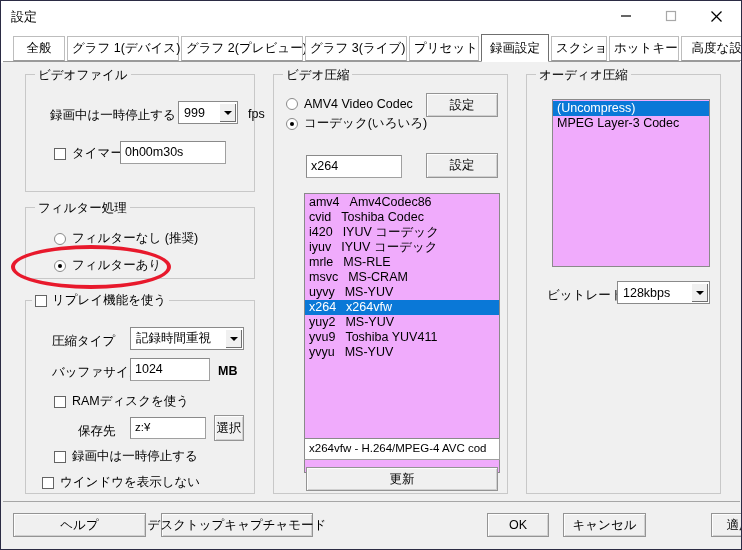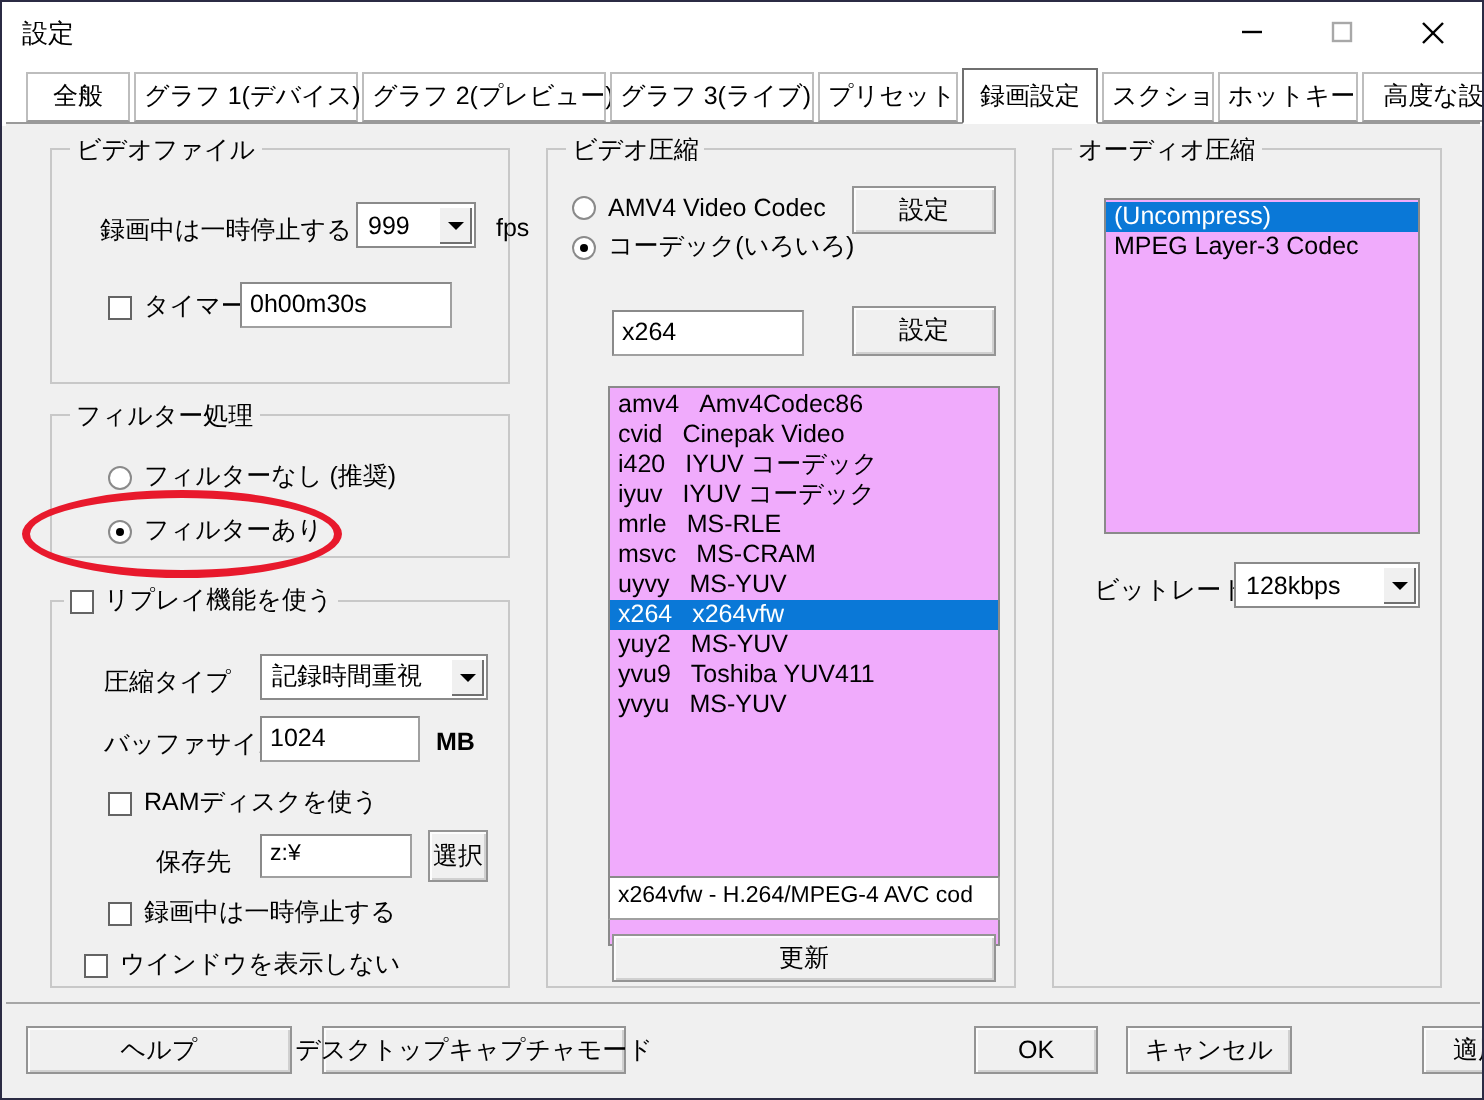--- a/index.html
+++ b/index.html
@@ -406,21 +406,21 @@
       <div class="rad" style="left:12px; top:40px;">
         <span class="radbox on"></span>
         <span>コーデック(いろいろ)</span>
       </div>
 
       <div class="txtbox" style="left:32px; top:80px; width:96px; height:23px;">x264</div>
       <div class="btn" style="left:152px; top:78px; width:72px; height:25px;">設定</div>
 
       <div class="listbox" style="left:30px; top:118px; width:196px; height:280px;" id="video-codec-list">
           <div class="listitem"><span>amv4</span><span style="margin-left: 10px;">Amv4Codec86</span></div>
-          <div class="listitem"><span>cvid</span><span style="margin-left: 10px;">Cinepak Video</span></div>
+          <div class="listitem"><span>cvid</span><span style="margin-left: 10px;">Toshiba Codec</span></div>
           <div class="listitem"><span>i420</span><span style="margin-left: 10px;">IYUV コーデック</span></div>
           <div class="listitem"><span>iyuv</span><span style="margin-left: 10px;">IYUV コーデック</span></div>
           <div class="listitem"><span>mrle</span><span style="margin-left: 10px;">MS-RLE</span></div>
           <div class="listitem"><span>msvc</span><span style="margin-left: 10px;">MS-CRAM</span></div>
           <div class="listitem"><span>uyvy</span><span style="margin-left: 10px;">MS-YUV</span></div>
           <div class="listitem sel"><span>x264</span><span style="margin-left: 10px;">x264vfw</span></div>
           <div class="listitem"><span>yuy2</span><span style="margin-left: 10px;">MS-YUV</span></div>
           <div class="listitem"><span>yvu9</span><span style="margin-left: 10px;">Toshiba YUV411</span></div>
           <div class="listitem"><span>yvyu</span><span style="margin-left: 10px;">MS-YUV</span></div>
         </div>

